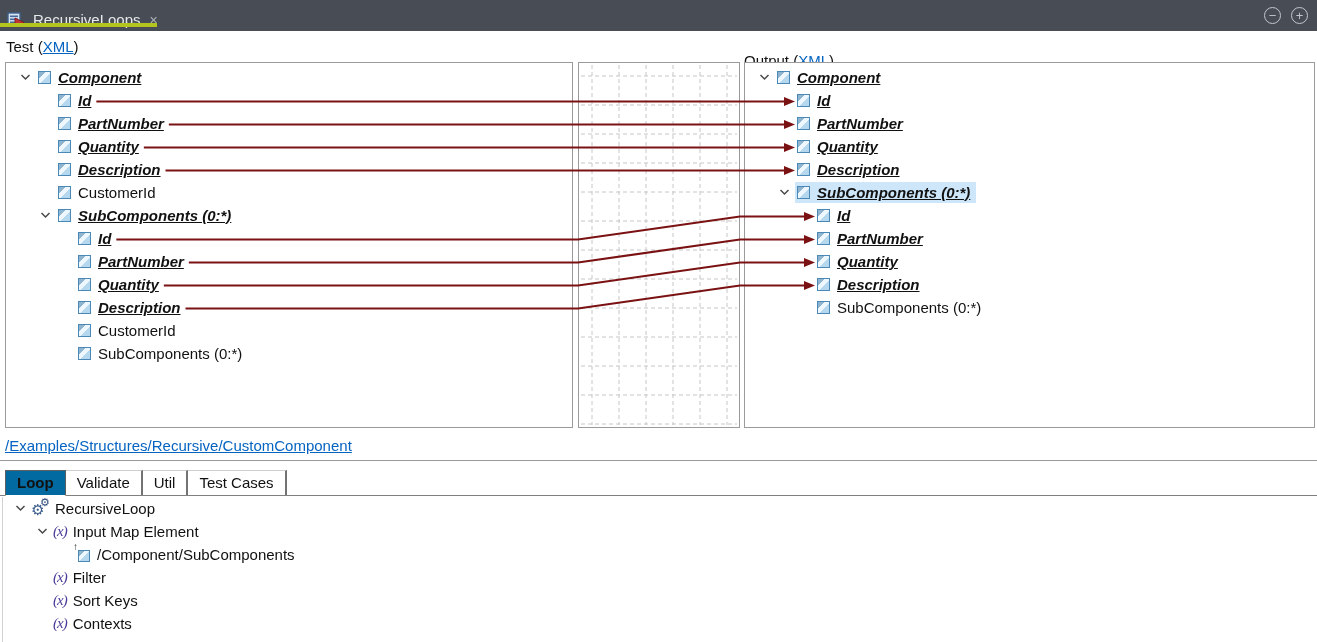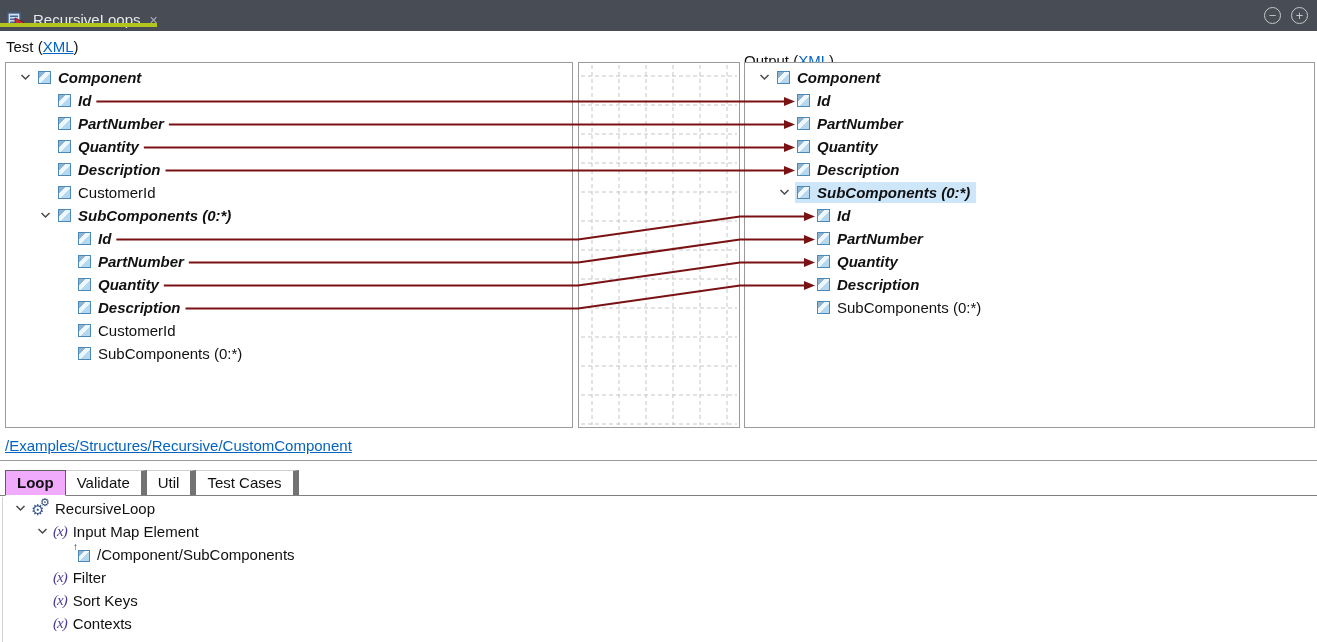--- a/index.html
+++ b/index.html
@@ -25,31 +25,31 @@
   #leftPanel{left:5px;width:568px;}
   #midPanel{left:578px;width:162px;}
   #rightPanel{left:744px;width:571px;}
   .tree{padding-top:3px;}
   .trow{height:23px;display:flex;align-items:center;white-space:nowrap;box-sizing:border-box;}
   .chev{width:22px;flex:0 0 22px;display:flex;justify-content:center;align-items:center;}
   .iconlbl{display:flex;align-items:center;padding:2px 6px 2px 2px;}
   .iconlbl.sel{background:#cde6fa;}
   .el-icon{width:13px;height:13px;flex:0 0 13px;box-sizing:border-box;border:1px solid #4a88b8;margin-right:7px;
            background:linear-gradient(135deg,#8fb4cf 0%,#8fb4cf 28%,#eef7fd 28%,#eef7fd 55%,#b5d8ee 55%);}
-  .mapped .lbl{font-weight:bold;font-style:italic;}
+  .mapped .lbl{font-weight:bold;font-style:italic;text-decoration:underline;}
   .path-link{position:absolute;top:406px;}
   #pathLeft{left:5px;} #pathRight{left:744px;}
   #overlay{position:absolute;left:0;top:0;pointer-events:none;z-index:6;}
 
   
   .bottom{position:absolute;top:460px;left:0;right:0;bottom:0;border-top:1px solid #9a9a9a;background:#fff;}
   .btabs{position:absolute;top:8px;left:0;right:0;height:27px;display:flex;align-items:flex-end;
          border-bottom:1px solid #7f7f7f;padding-left:5px;box-sizing:border-box;}
-  .btab{padding:3px 11px 4px;border-right:6px solid #737373;border-top:1px solid #cfcfcf;color:#111;}
-  .btab.active{font-weight:bold;background:#f0abfc;border:1px solid #5f5f5f;border-bottom:1px solid #fff;margin-bottom:-1px;}
+  .btab{padding:3px 11px 4px;border-right:2px solid #737373;border-top:1px solid #cfcfcf;color:#111;}
+  .btab.active{font-weight:bold;background:#0369a1;border:1px solid #5f5f5f;border-bottom:1px solid #fff;margin-bottom:-1px;}
   .btreewrap{position:absolute;top:36px;left:2px;right:0;bottom:0;border-left:1px solid #d2d2d2;}
   .btrow{height:23px;display:flex;align-items:center;white-space:nowrap;}
   .gears-icon{position:relative;width:20px;height:18px;flex:0 0 20px;margin-right:4px;}
   .gears-icon .g1{position:absolute;left:0;top:1px;font-size:15px;color:#3c5c8e;}
   .gears-icon .g2{position:absolute;left:9px;top:-4px;font-size:11px;color:#2e4a78;}
   .fx-icon{font-style:italic;font-family:"Liberation Serif",serif;color:#4a3b99;font-size:15px;
            margin-right:6px;letter-spacing:-1px;}
   .mapel{position:relative;width:15px;height:15px;flex:0 0 15px;margin-right:7px;}
   .mapel .el-icon{position:absolute;right:0;bottom:0;margin:0;width:12px;height:12px;}
   .mapel .up{position:absolute;left:-2px;top:-6px;font-size:10px;color:#222;}

